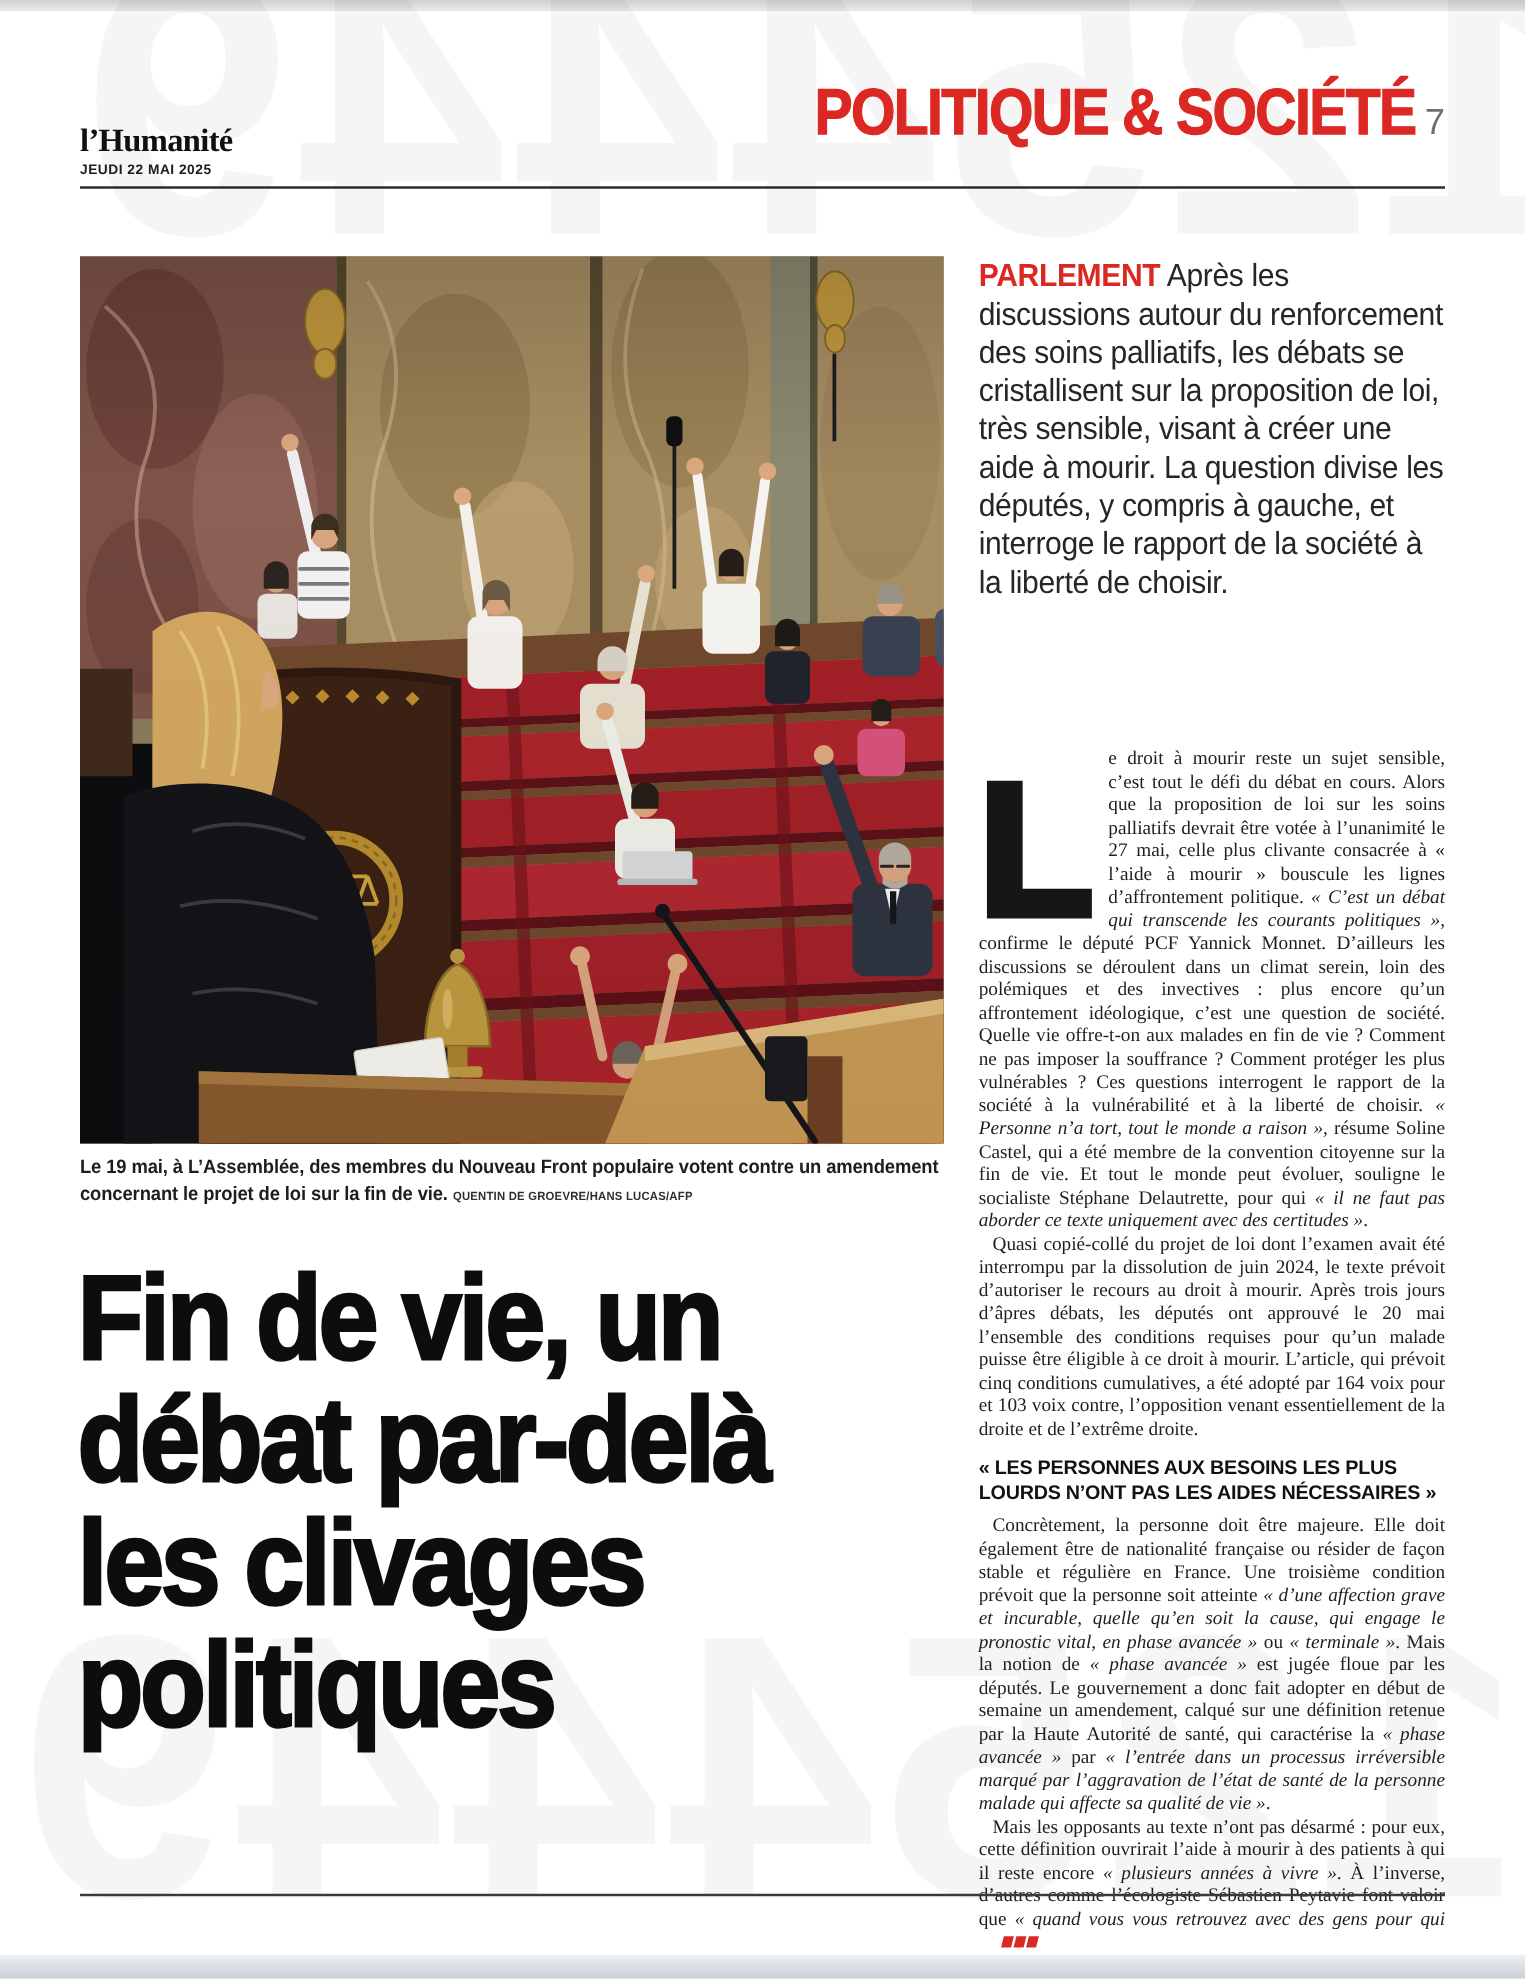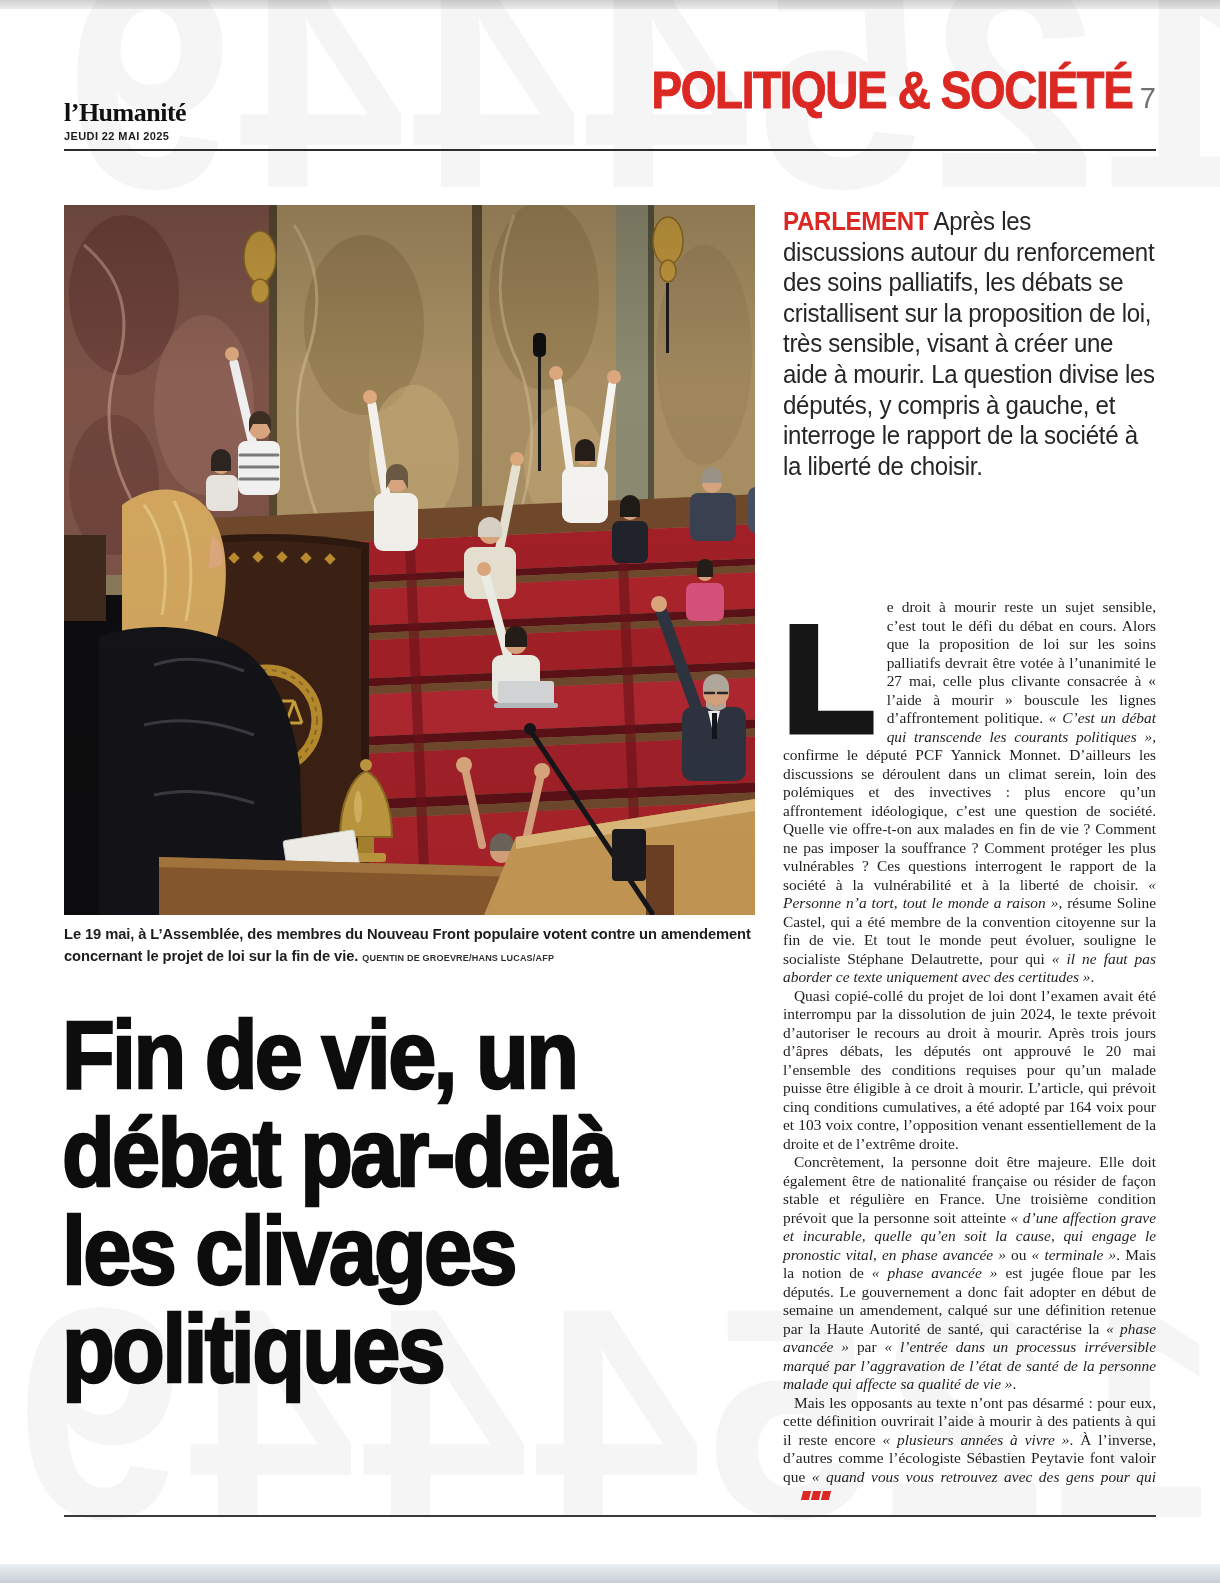--- a/index.html
+++ b/index.html
@@ -297,17 +297,18 @@
   <div class="headline-line">débat par-delà</div>
   <div class="headline-line">les clivages</div>
   <div class="headline-line">politiques</div>
 </h1>
 
 <p class="standfirst"><span class="kicker">PARLEMENT</span> <span>Après les discussions autour du renforcement des soins palliatifs, les débats se cristallisent sur la proposition de loi, très sensible, visant à créer une aide à mourir. La question divise les députés, y compris à gauche, et interroge le rapport de la société à la liberté de choisir.</span></p>
 
 <div class="article" id="article-body" lang="fr">
     <p class="body-para"><span class="dropcap">L</span><span>e droit à mourir reste un sujet sensible, c’est tout le défi du débat en cours. Alors que la proposition de loi sur les soins palliatifs devrait être votée à l’unanimité le 27 mai, celle plus clivante consacrée à « l’aide à mourir » bouscule les lignes d’affrontement politique. </span><span class="it">« C’est un débat qui transcende les courants politiques »,</span><span> confirme le député PCF Yannick Monnet. D’ailleurs les discussions se déroulent dans un climat serein, loin des polémiques et des invectives : plus encore qu’un affrontement idéologique, c’est une question de société. Quelle vie offre-t-on aux malades en fin de vie ? Comment ne pas imposer la souffrance ? Comment protéger les plus vulnérables ? Ces questions interrogent le rapport de la société à la vulnérabilité et à la liberté de choisir. </span><span class="it">« Personne n’a tort, tout le monde a raison »,</span><span> résume Soline Castel, qui a été membre de la convention citoyenne sur la fin de vie. Et tout le monde peut évoluer, souligne le socialiste Stéphane Delautrette, pour qui </span><span class="it">« il ne faut pas aborder ce texte uniquement avec des certitudes »</span><span>.</span></p>
     <p class="body-para ind"><span>Quasi copié-collé du projet de loi dont l’examen avait été interrompu par la dissolution de juin 2024, le texte prévoit d’autoriser le recours au droit à mourir. Après trois jours d’âpres débats, les députés ont approuvé le 20 mai l’ensemble des conditions requises pour qu’un malade puisse être éligible à ce droit à mourir. L’article, qui prévoit cinq conditions cumulatives, a été adopté par 164 voix pour et 103 voix contre, l’opposition venant essentiellement de la droite et de l’extrême droite.</span></p>
+    <h3 class="subhead">« LES PERSONNES AUX BESOINS LES PLUS LOURDS N’ONT PAS LES AIDES NÉCESSAIRES »</h3>
     <p class="body-para ind"><span>Concrètement, la personne doit être majeure. Elle doit également être de nationalité française ou résider de façon stable et régulière en France. Une troisième condition prévoit que la personne soit atteinte </span><span class="it">« d’une affection grave et incurable, quelle qu’en soit la cause, qui engage le pronostic vital, en phase avancée »</span><span> ou </span><span class="it">« terminale »</span><span>. Mais la notion de </span><span class="it">« phase avancée »</span><span> est jugée floue par les députés. Le gouvernement a donc fait adopter en début de semaine un amendement, calqué sur une définition retenue par la Haute Autorité de santé, qui caractérise la </span><span class="it">« phase avancée »</span><span> par </span><span class="it">« l’entrée dans un processus irréversible marqué par l’aggravation de l’état de santé de la personne malade qui affecte sa qualité de vie »</span><span>.</span></p>
     <p class="body-para ind"><span>Mais les opposants au texte n’ont pas désarmé : pour eux, cette définition ouvrirait l’aide à mourir à des patients à qui il reste encore </span><span class="it">« plusieurs années à vivre »</span><span>. À l’inverse, d’autres comme l’écologiste Sébastien Peytavie font valoir que </span><span class="it">« quand vous vous retrouvez avec des gens pour qui</span><span class="end-marker"><span class="sq"></span><span class="sq"></span><span class="sq"></span></span></p>
   </div>
 
 <div class="footer-rule"></div>
 
 </body></html>

